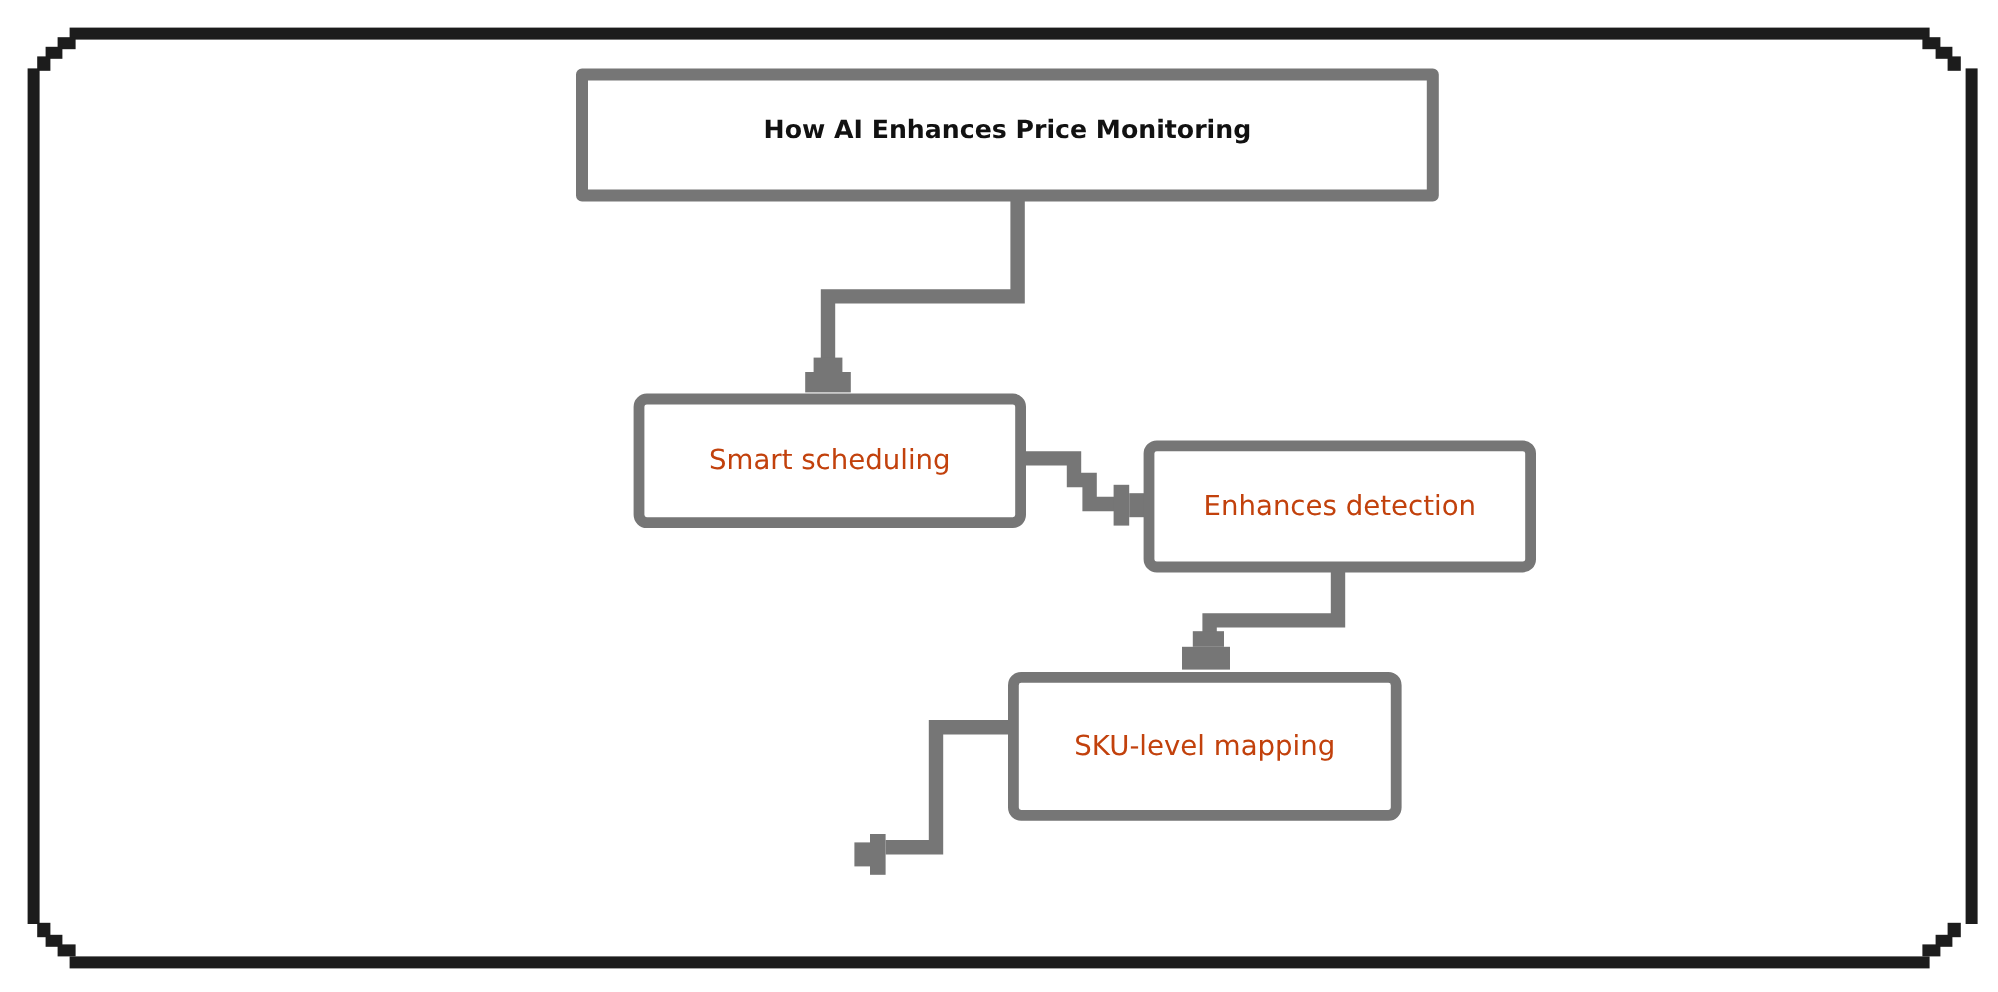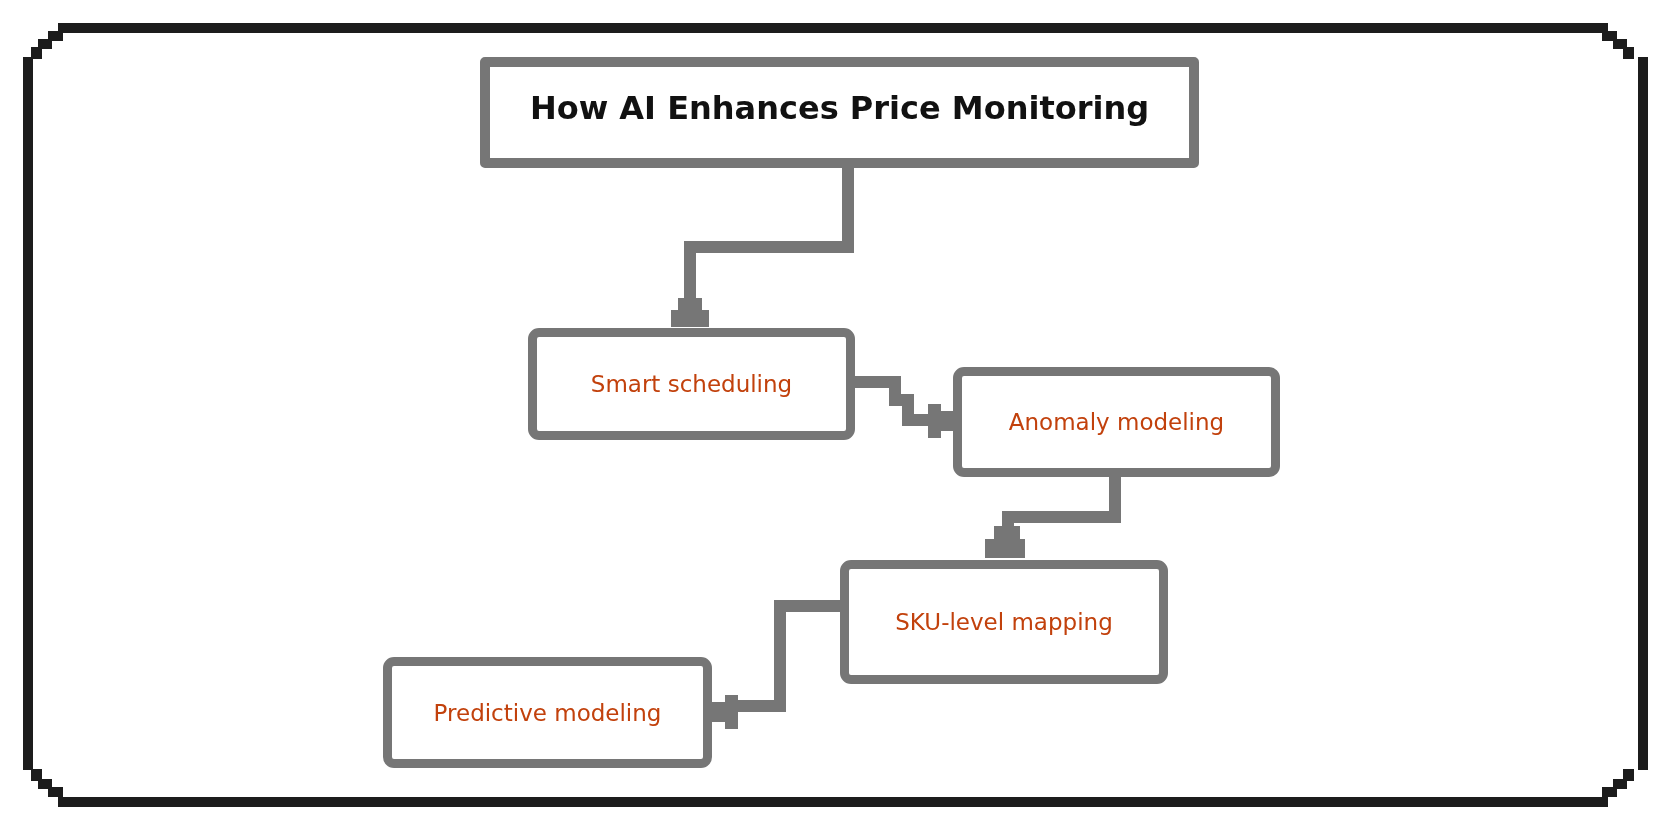--- a/index.html
+++ b/index.html
@@ -31,21 +31,21 @@
     box-sizing: border-box;
     background: #ffffff;
     border: 10px solid #767676;
     border-radius: 5px;
     display: flex;
     align-items: center;
     justify-content: center;
     padding-bottom: 10px;
   }
   .title-box span {
-    font-size: 32px;
+    font-size: 21px;
     font-weight: bold;
     color: #111111;
     letter-spacing: 0px;
     white-space: nowrap;
   }
   .node {
     position: absolute;
     box-sizing: border-box;
     background: #ffffff;
     border: 9px solid #767676;
@@ -139,24 +139,21 @@
 
   <div class="title-box">
     <span>How AI Enhances Price Monitoring</span>
   </div>
 
   <div class="node node-smart">
     <span>Smart scheduling</span>
   </div>
 
   <div class="node node-anomaly">
-    <span>Anomaly modeling</span>
+    <span>Enhances detection</span>
   </div>
 
   <div class="node node-sku">
     <span>SKU-level mapping</span>
   </div>
 
-  <div class="node node-predictive">
-    <span>Predictive modeling</span>
-  </div>
 
 </div>
 
 </body></html>

